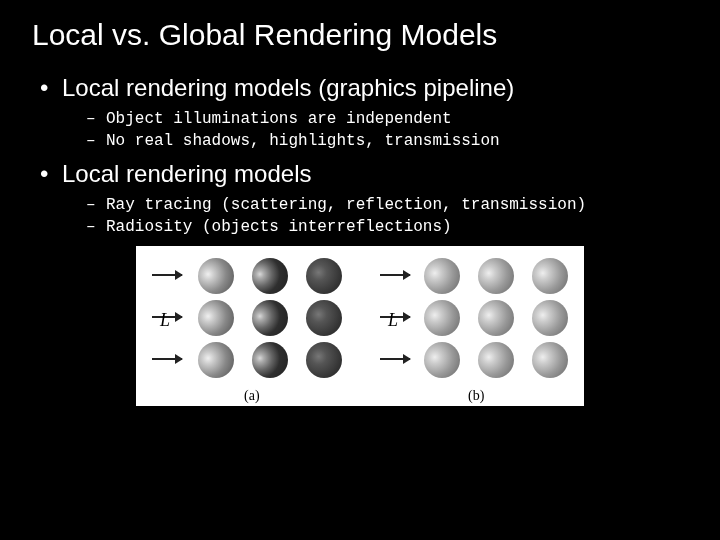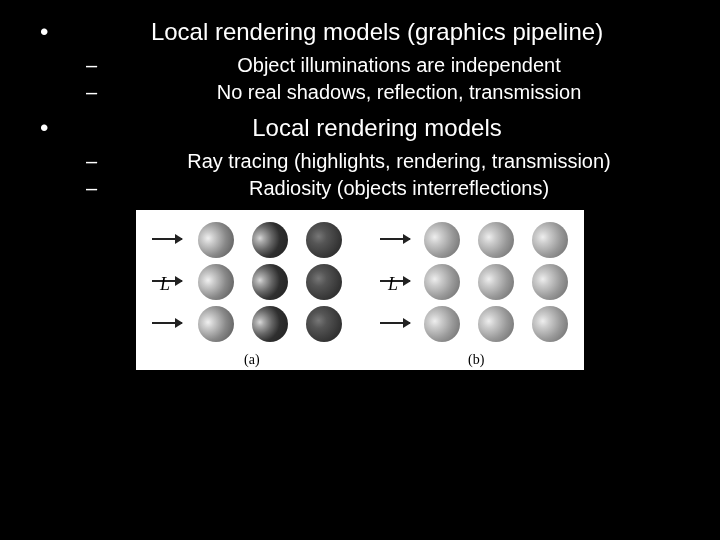--- a/index.html
+++ b/index.html
@@ -24,39 +24,39 @@
   }
   ul.top {
     list-style: none;
     margin-left: 8px;
   }
   ul.top > li {
     font-size: 24px;
     margin-bottom: 6px;
     position: relative;
     padding-left: 26px;
-    text-align: center;
   }
   ul.top > li::before {
     content: "•";
     position: absolute;
     left: 4px;
     top: 0;
   }
   ul.sub {
     list-style: none;
     margin-top: 8px;
     margin-left: 24px;
     margin-bottom: 10px;
   }
   ul.sub > li {
-    font-size: 20px;
+    font-size: 16px;
     margin-bottom: 4px;
     position: relative;
     padding-left: 20px;
+    font-family: Liberation Mono, monospace;
   }
   ul.sub > li::before {
     content: "–";
     position: absolute;
     left: 0;
     top: 0;
   }
   .figure {
     background: #fff;
     width: 448px;
@@ -116,33 +116,34 @@
     bottom: 2px;
     color: #000;
     font-family: "Times New Roman", serif;
     font-size: 14px;
   }
 </style>
 </head>
 <body>
 
 <div class="slide">
+  <h1 class="title">Local vs. Global Rendering Models</h1>
 
   <ul class="top">
     <li>
       <span>Local rendering models (graphics pipeline)</span>
       <ul class="sub">
         <li><span>Object illuminations are independent</span></li>
-        <li><span>No real shadows, reflection, transmission</span></li>
+        <li><span>No real shadows, highlights, transmission</span></li>
       </ul>
     </li>
     <li>
       <span>Local rendering models</span>
       <ul class="sub">
-        <li><span>Ray tracing (highlights, rendering, transmission)</span></li>
+        <li><span>Ray tracing (scattering, reflection, transmission)</span></li>
         <li><span>Radiosity (objects interreflections)</span></li>
       </ul>
     </li>
   </ul>
 
   <div class="figure">
 
     <div class="panel panel-a">
       <div class="arrow" style="left:6px; top:20px;"></div>
       <div class="arrow" style="left:6px; top:62px;"></div>

